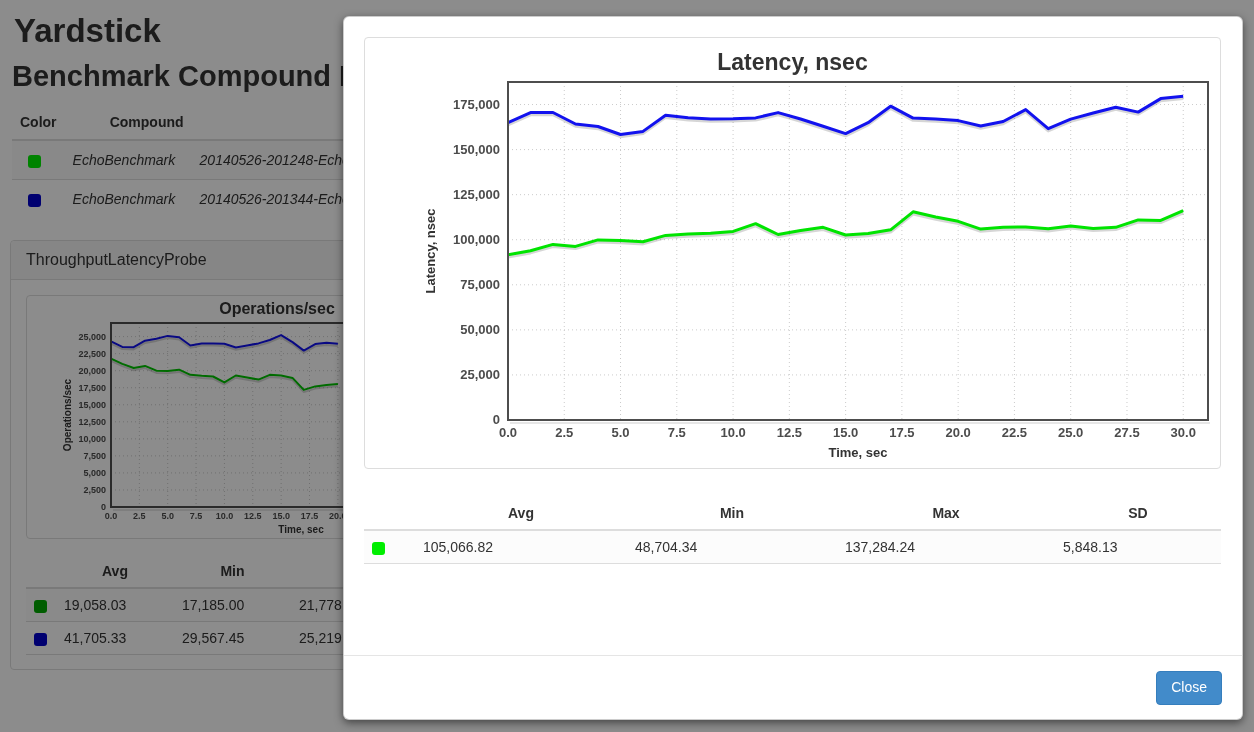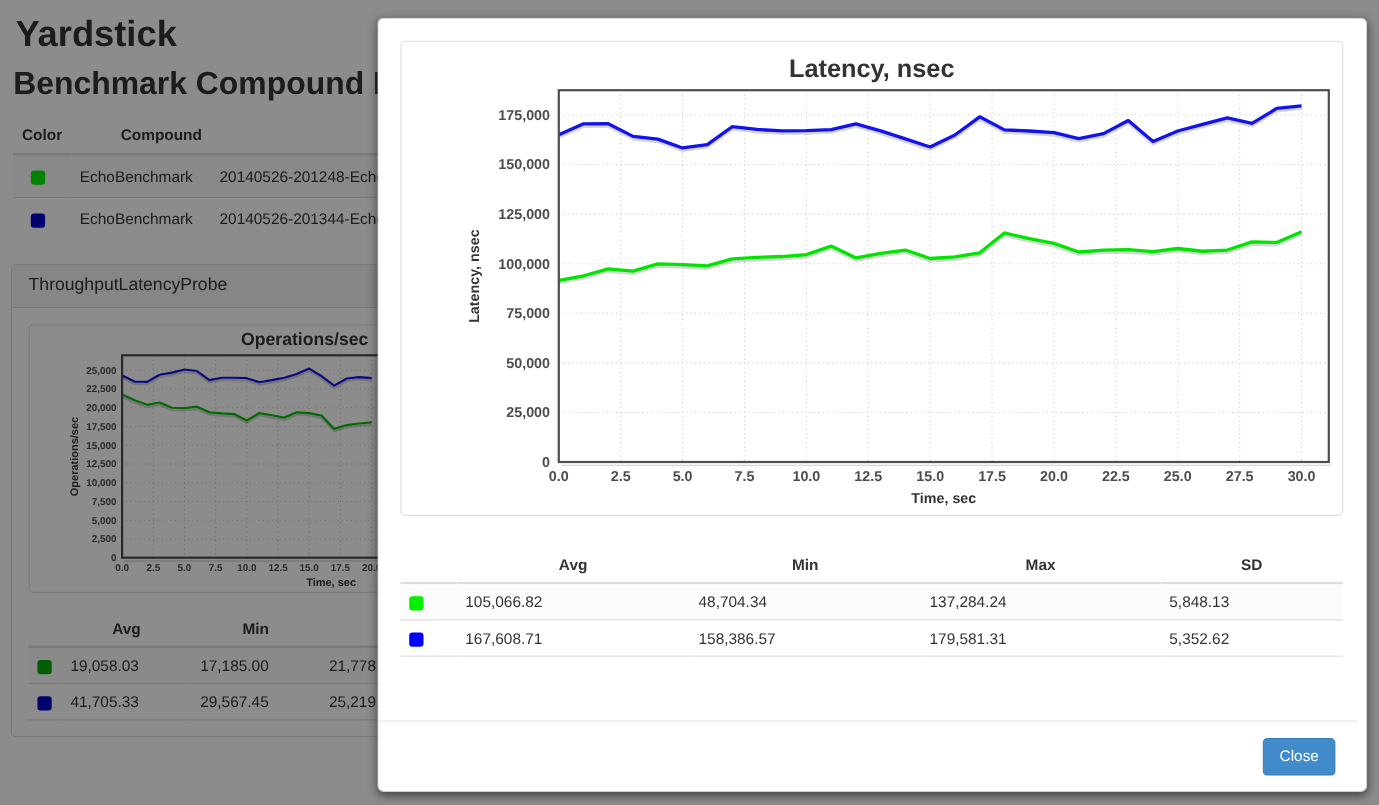--- a/index.html
+++ b/index.html
@@ -9,21 +9,21 @@
     background:#fff; font-family:"Liberation Sans", sans-serif; color:#333;
   }
   
   .bg-page { position:absolute; inset:0; padding:0 12px; background:#fff; }
   h1.app-title { font-size:33px; font-weight:bold; margin:12px 0 6px 2px; color:#333; }
   h2.page-heading { font-size:29px; font-weight:bold; margin:10px 0 12px 0; color:#333; }
 
   table { border-collapse:collapse; font-size:14px; color:#333; }
   .bench-table { width:1100px; }
   .bench-table th { text-align:right; padding:9px 8px; border-bottom:2px solid #ddd; }
-  .bench-table td { padding:11px 8px; border-top:1px solid #ddd; }
+  .bench-table td { padding:11px 8px; border-top:1px solid #ddd;font-style:italic; }
   .bench-table tbody tr:nth-child(odd) { background:#f9f9f9; }
 
   .swatch { display:inline-block; width:13px; height:13px; border-radius:3px; vertical-align:middle; }
   .bench-table .swatch { margin-left:8px; }
 
   .panel { position:absolute; left:10px; top:240px; width:1220px; height:430px;
            background:#fff; border:1px solid #ddd; border-radius:4px; }
   .panel-heading { padding:10px 15px; background:#f5f5f5; border-bottom:1px solid #ddd;
                    border-radius:4px 4px 0 0; font-size:16px; color:#333; }
   .panel-body { padding:15px; }
@@ -38,21 +38,21 @@
   #ops-table { width:430px; margin-top:16px; }
 
   
   .modal-backdrop { position:absolute; inset:0; background:rgba(0,0,0,0.45); z-index:10; }
   .modal { position:absolute; left:343px; top:16px; width:900px; height:704px; z-index:20;
            background:#fff; border-radius:6px; border:1px solid rgba(0,0,0,0.2);
            box-shadow:0 3px 9px rgba(0,0,0,0.5); }
   .modal-body { padding:20px; }
   #latency-chart { width:857px; height:432px; }
   #latency-table { width:857px; margin-top:28px; }
-  .modal-footer { position:absolute; left:0; right:8px; bottom:0; height:64px;
+  .modal-footer { position:absolute; left:0; right:0; bottom:0; height:64px;
                   border-top:1px solid #e5e5e5; text-align:right; padding:15px 20px; }
   .btn-primary { background:#428bca; border:1px solid #357ebd; color:#fff;
                  font-size:14px; line-height:1.42; padding:6px 14px; border-radius:4px;
                  font-family:inherit; cursor:pointer; }
   svg text { font-family:"Liberation Sans", sans-serif; }
 </style>
 </head>
 <body>
 
 <div class="bg-page">
@@ -253,26 +253,19 @@
           </tr>
         </thead>
         <tbody>
           <tr>
             <td><span class="swatch" style="background: rgb(0, 238, 0);"></span></td>
             <td>105,066.82</td>
             <td>48,704.34</td>
             <td>137,284.24</td>
             <td>5,848.13</td>
           </tr>
-          <tr>
-            <td><span class="swatch" style="background: rgb(0, 0, 255);"></span></td>
-            <td>167,608.71</td>
-            <td>158,386.57</td>
-            <td>179,581.31</td>
-            <td>5,352.62</td>
-          </tr>
         </tbody>
       </table>
   </div>
   <div class="modal-footer">
     <button class="btn-primary">Close</button>
   </div>
 </div>
 
 </body></html>

